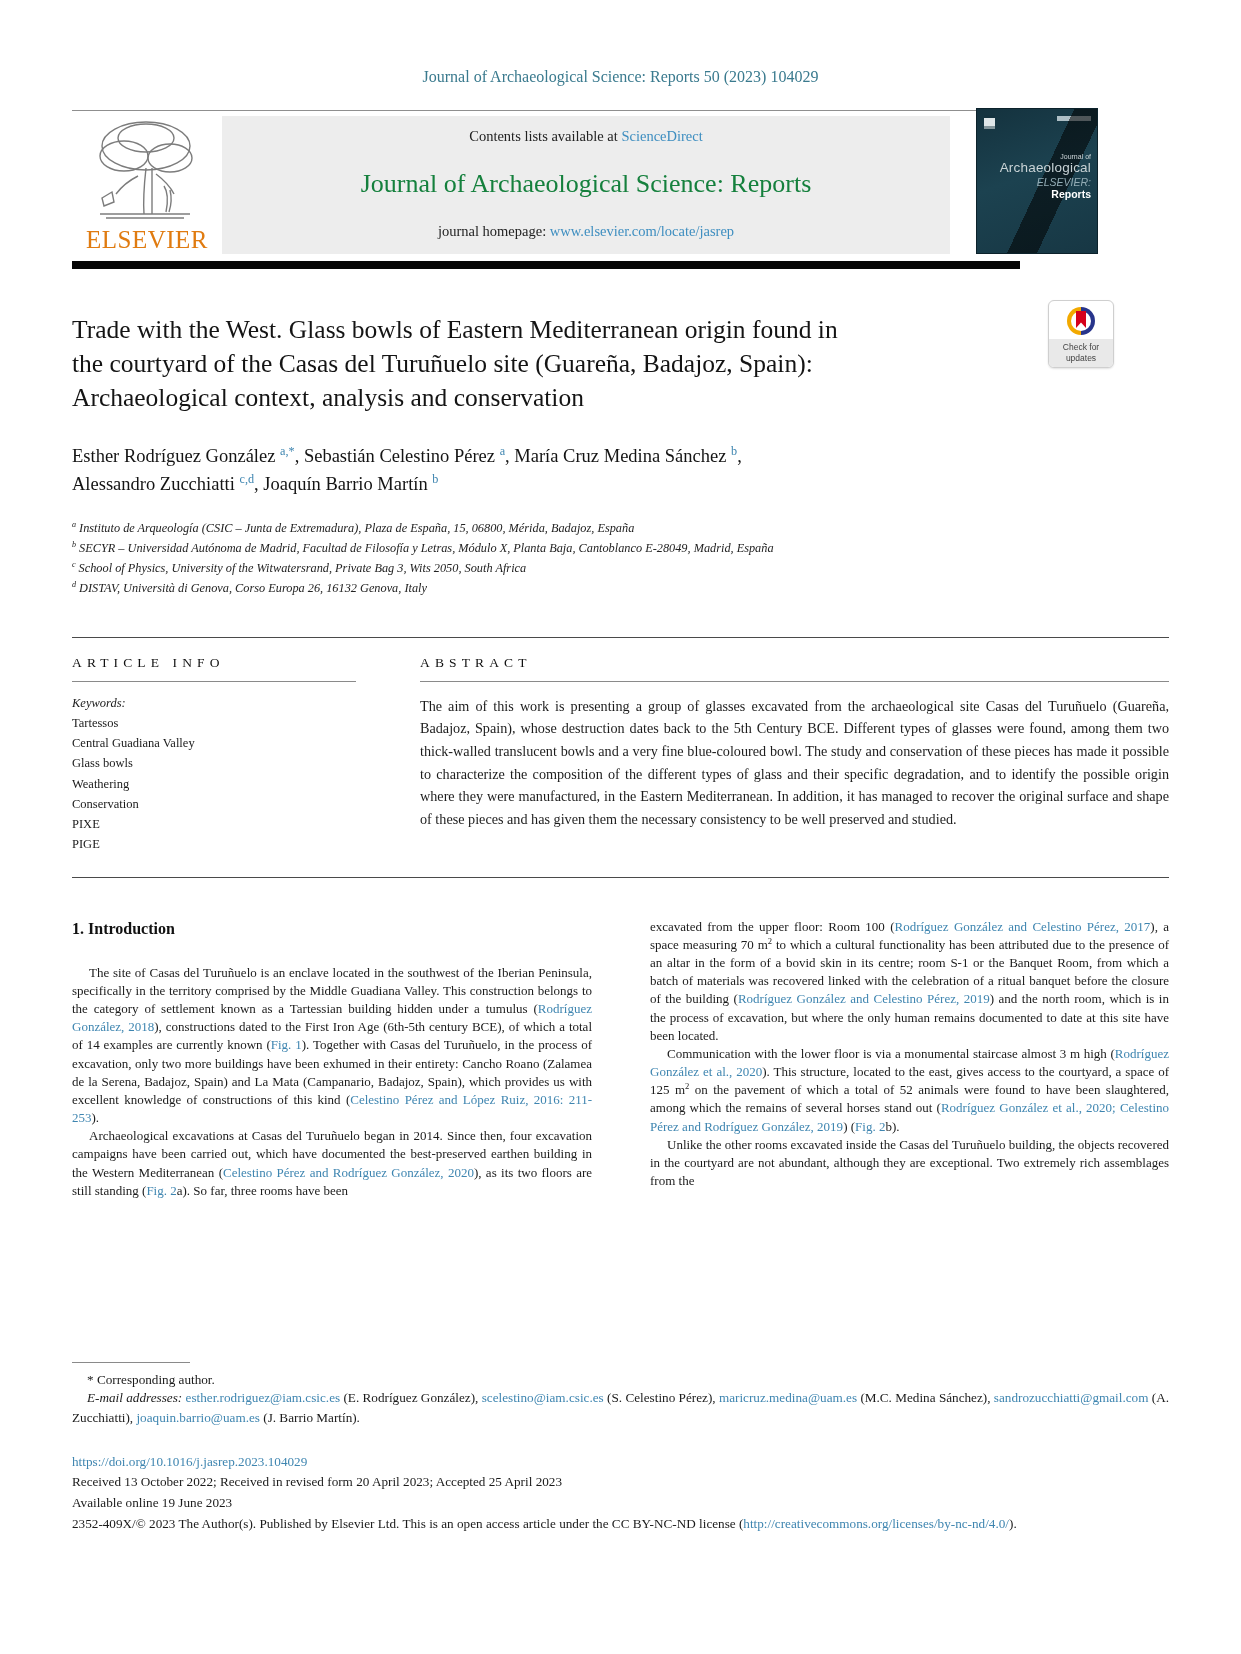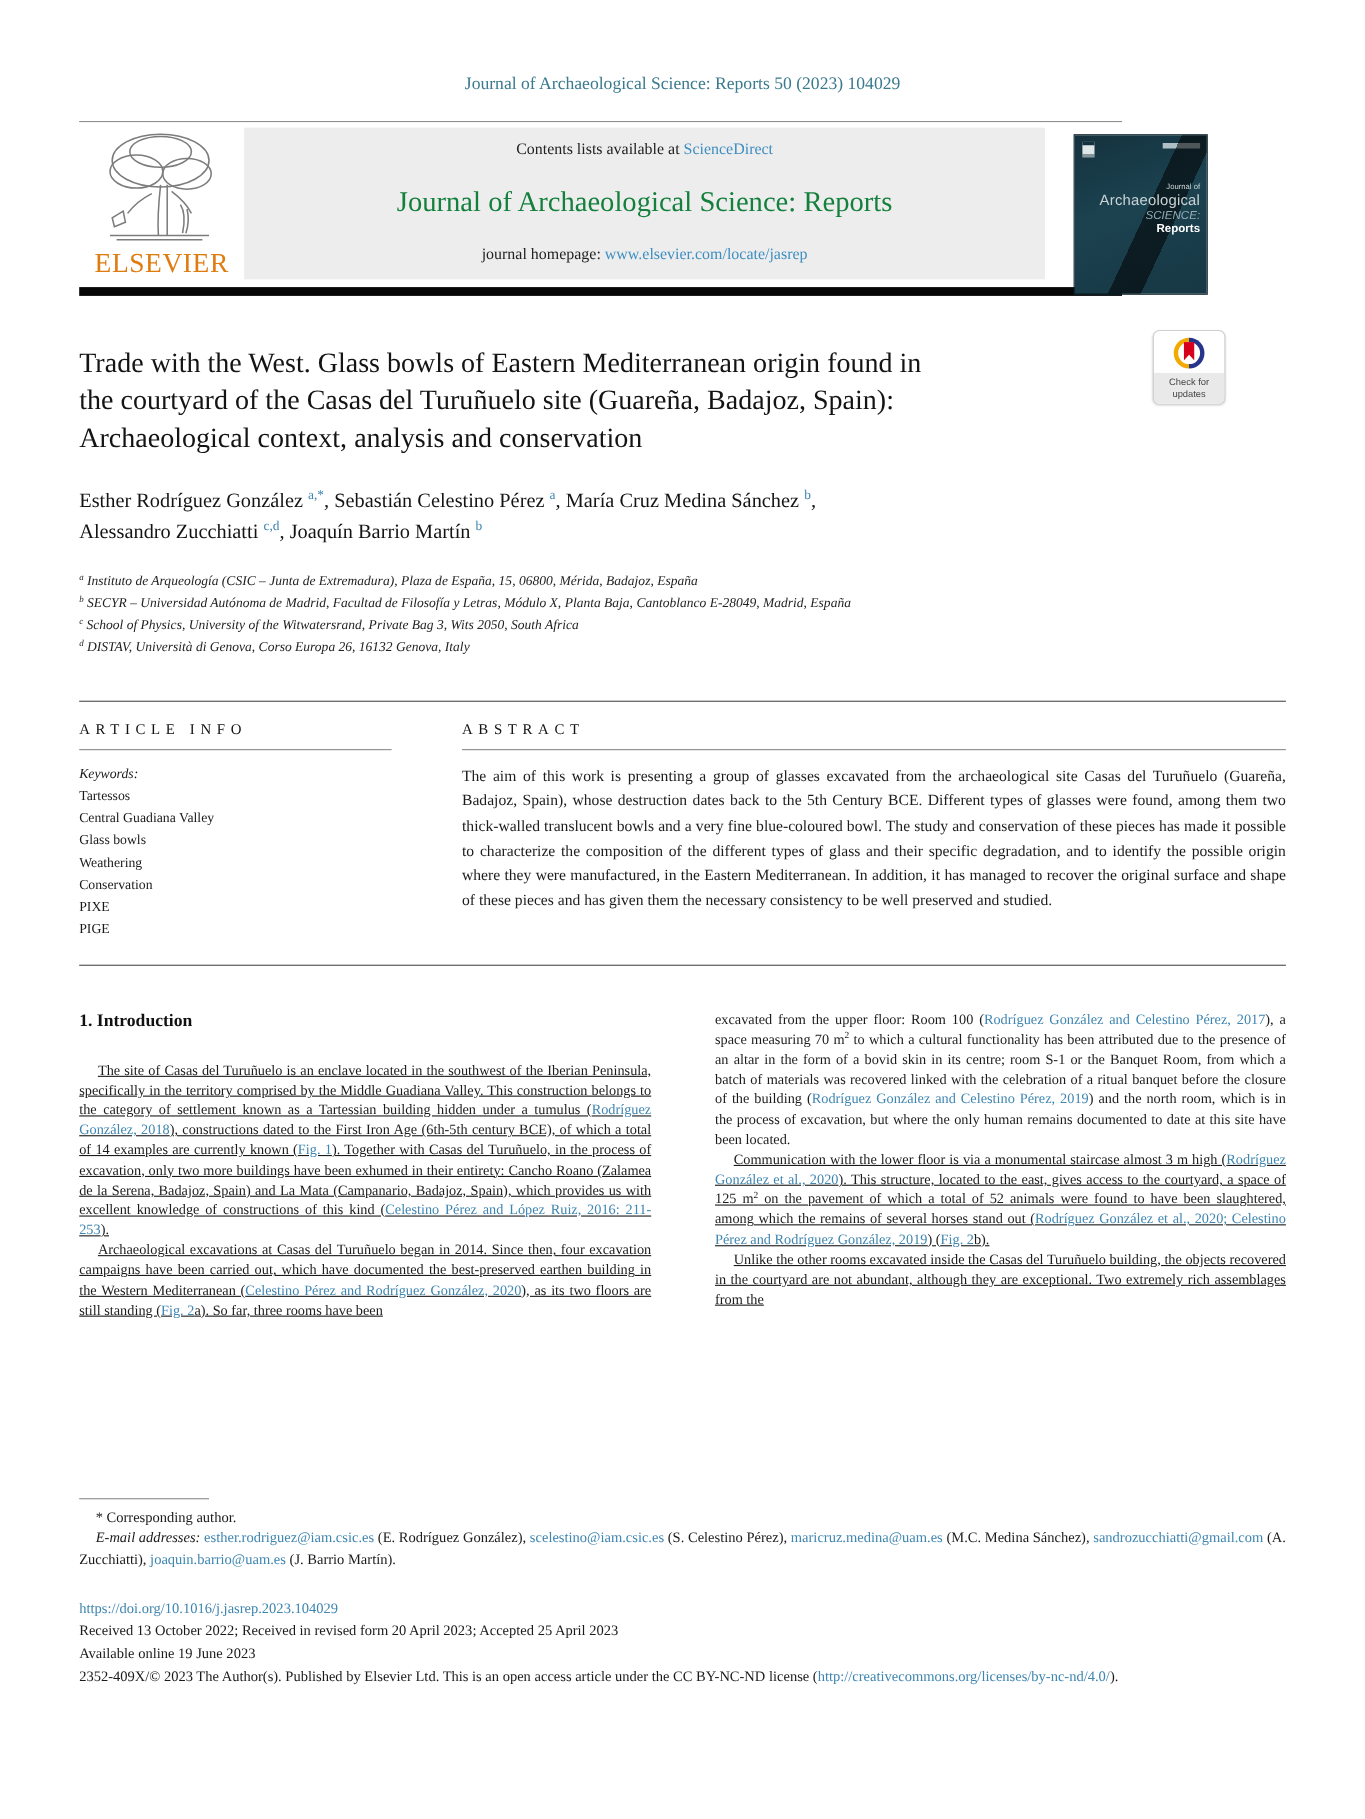--- a/index.html
+++ b/index.html
@@ -17,21 +17,21 @@
   .tree-svg { width:122px; height:108px; }
   .elsevier-word { font-size:25px; letter-spacing:0.5px; color:#e07b10; margin-top:2px; font-weight:normal; }
   .gray-box { width:728px; height:138px; background:#ededed; display:flex; flex-direction:column; justify-content:space-between; text-align:center; padding:12px 0 14px; box-sizing:border-box; }
   .contents-line, .homepage-line { font-size:14.5px; color:#222; }
   .mast-title { font-size:26px; color:#15803d; }
   .link-sd { color:#3e8ec0; text-decoration:none; cursor:pointer; }
   .black-bar { margin:7px 0 0 72px; width:948px; height:8px; background:#060606; }
 
   
   .cover {
-    position:absolute; left:976px; top:122px; width:122px; height:146px;
+    position:absolute; left:976px; top:108px; width:122px; height:146px;
     background:linear-gradient(160deg,#14323e 0%, #1c4250 45%, #173744 100%);
     border:1px solid #0c222b; box-sizing:border-box; cursor:pointer;
   }
   .cover::after { content:''; position:absolute; inset:0;
     background:linear-gradient(115deg, transparent 52%, rgba(0,0,0,0.55) 52%, rgba(0,0,0,0.55) 68%, transparent 68%); }
   .cover-minilogo { position:absolute; left:7px; top:6px; width:11px; height:14px; background:#dfe6e8;
     box-shadow:inset 0 3px 0 #14323e, inset 0 -3px 0 rgba(20,50,62,.45); }
   .cover-topbar { position:absolute; right:6px; top:7px; width:34px; height:5px; background:#aebfc6; }
   .cover-text { position:absolute; right:6px; top:44px; text-align:right; z-index:2; font-family:"Liberation Sans", sans-serif; }
   .cover-journal-of { font-size:7px; color:#cfd8db; }
@@ -72,21 +72,21 @@
   .kw-label { font-style:italic; }
   .abstract-text { margin-top:13px; font-size:14.2px; line-height:1.6; text-align:justify; color:#1c1c1c; }
 
   
   .body-rule { margin:22px 0 0 72px; width:1097px; border-top:1px solid #4a4a4a; }
   .body-cols { display:flex; margin:0 72px; width:1097px; }
   .col-left { width:520px; margin-right:58px; flex:none; }
   .col-right { width:519px; flex:none; padding-top:40px; }
   .section-heading { font-weight:bold; font-size:16px; margin:42px 0 26px; color:#111; }
   .para { font-size:13px; line-height:1.4; text-align:justify; margin:0; color:#1b1b1b; }
-  .para.indent { text-indent:17px;text-decoration:underline; }
+  .para.indent { text-indent:17px; }
 
   
   .footer { position:absolute; left:72px; top:1362px; width:1097px; }
   .foot-rule { width:118px; border-top:1px solid #8a8a8a; margin-bottom:9px; }
   .corresponding { font-size:13.2px; text-indent:15px; }
   .emails { font-size:13.2px; line-height:1.5; text-indent:15px; text-align:justify; }
   .doi-block { margin-top:24px; font-size:13.2px; line-height:1.58; }
   .doi-link { color:#3e85b0; cursor:pointer; }
   .copyright { overflow-wrap:anywhere; }
 </style>
@@ -128,21 +128,21 @@
     </div>
   </div>
   <div class="black-bar"></div>
 
   <div class="cover">
     <div class="cover-minilogo"></div>
     <div class="cover-topbar"></div>
     <div class="cover-text">
       <div class="cover-journal-of">Journal of</div>
       <div class="cover-l1">Archaeological</div>
-      <div class="cover-l2">SCIENCE:</div>
+      <div class="cover-l2">ELSEVIER:</div>
       <div class="cover-l3">Reports</div>
     </div>
   </div>
 
   <div class="check-badge">
     <div class="cm-circle">
       <div class="cm-ribbon"></div>
     </div>
     <div class="check-label">Check for updates</div>
   </div>

